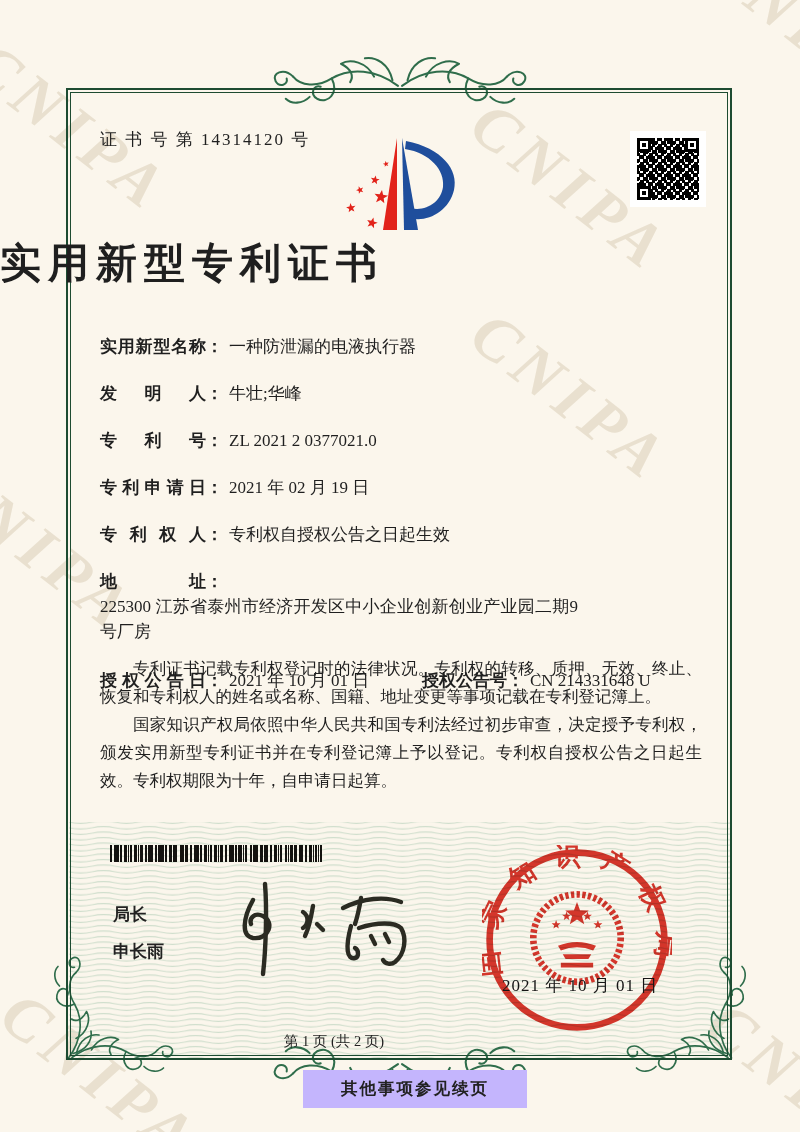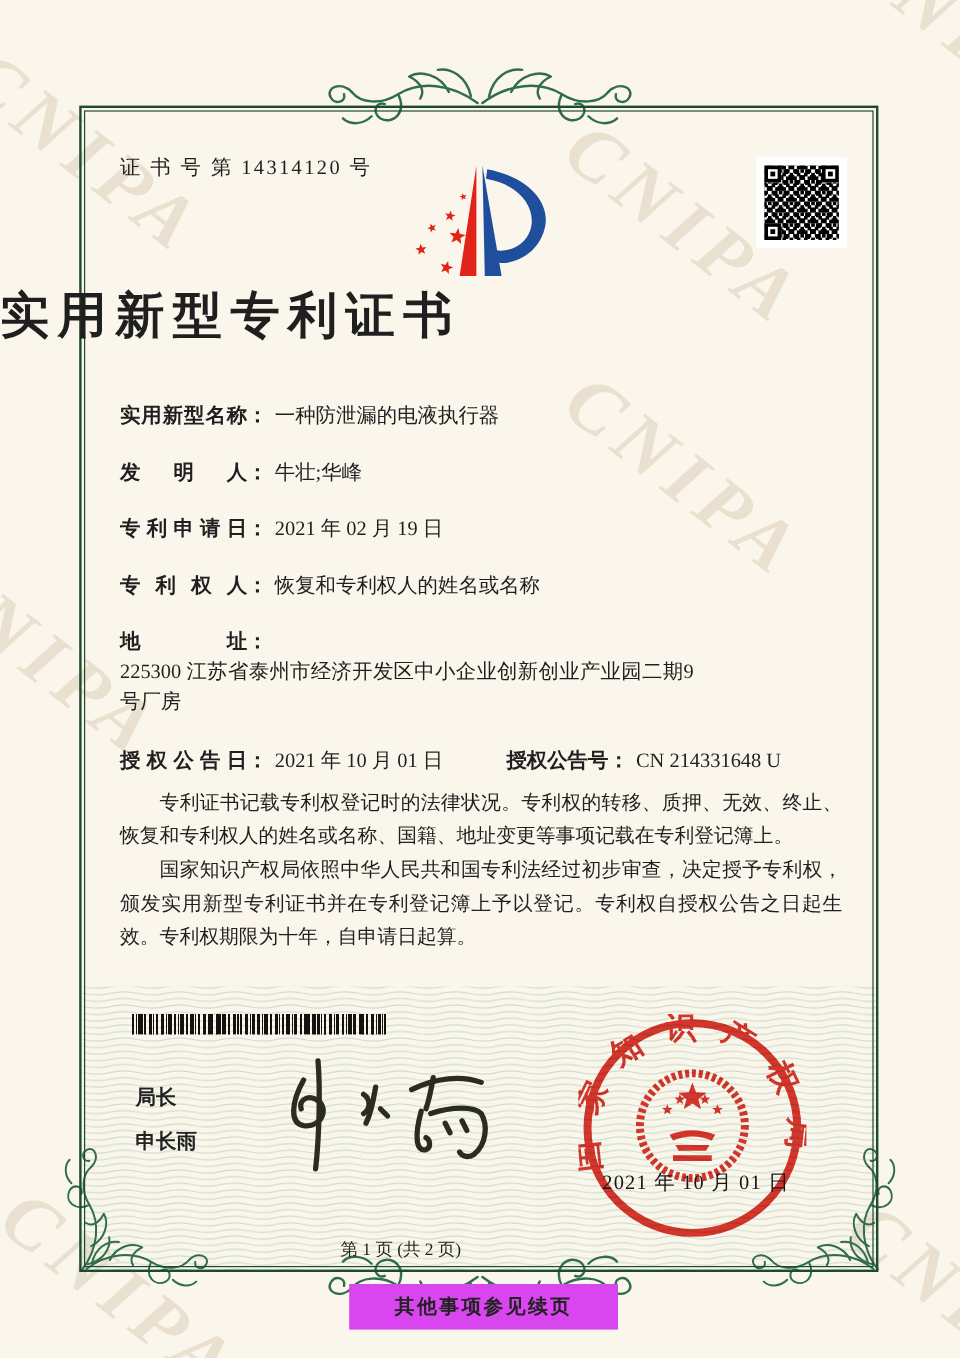--- a/index.html
+++ b/index.html
@@ -72,21 +72,21 @@
   .signature{position:absolute;left:225px;top:878px;z-index:3}
   .sig{fill:none;stroke:#2b2b22;stroke-width:4.4;stroke-linecap:round;stroke-linejoin:round}
   .seal{position:absolute;left:482px;top:845px;z-index:4;mix-blend-mode:multiply;opacity:.93}
   .seal text{font-weight:bold;font-size:27px;letter-spacing:20px;fill:var(--seal-red)}
   .seal .ring{fill:none;stroke:var(--seal-red);stroke-width:7}
   .seal .emb{fill:var(--seal-red)}
   .seal .embring{fill:none;stroke:var(--seal-red);stroke-width:7;stroke-dasharray:3.5 2.5}
   .sealdate{position:absolute;left:490px;top:974px;width:180px;text-align:center;font-size:17px;letter-spacing:1px;color:#151515;z-index:5}
   .pagenote{position:absolute;left:0;top:1032px;width:668px;text-align:center;font-size:14.5px;z-index:3}
   .whitebox{
-    position:absolute;left:291px;top:1070px;width:224px;height:38px;background:#d946ef;
+    position:absolute;left:303px;top:1070px;width:224px;height:38px;background:#c4b5fd;
     z-index:5;display:flex;align-items:center;justify-content:center;
     font-size:16.5px;font-weight:600;letter-spacing:2px;color:#222;
   }
   .logo-red{fill:var(--logo-red)}
   .logo-blue{fill:var(--logo-blue)}
 </style>
 </head>
 <body>
 
 <span class="wm" style="left:-45px;top:90px">CNIPA</span>
@@ -162,24 +162,27 @@
 <div class="title">实用新型专利证书</div>
 
 <div class="fields">
   <div class="row">
     <span class="lab">实用新型名称</span><span class="colon">：</span><span class="val">一种防泄漏的电液执行器</span>
   </div>
   <div class="row">
     <span class="lab">发明人</span><span class="colon">：</span><span class="val">牛壮;华峰</span>
   </div>
   <div class="row">
+    <span class="lab">专利号</span><span class="colon">：</span><span class="val">ZL 2021 2 0377021.0</span>
+  </div>
+  <div class="row">
     <span class="lab">专利申请日</span><span class="colon">：</span><span class="val">2021 年 02 月 19 日</span>
   </div>
   <div class="row">
-    <span class="lab">专利权人</span><span class="colon">：</span><span class="val">恢复和专利权人的姓名或名称</span>
+    <span class="lab">专利权人</span><span class="colon">：</span><span class="val">专利权自授权公告之日起生效</span>
   </div>
   <div class="row">
     <span class="lab">地址</span><span class="colon">：</span><span class="val wrap">225300 江苏省泰州市经济开发区中小企业创新创业产业园二期9号厂房</span>
   </div>
   <div class="row grant">
     <div class="left">
       <span class="lab">授权公告日</span><span class="colon">：</span><span class="val">2021 年 10 月 01 日</span>
     </div>
     <div class="right">
       <span style="font-weight:600">授权公告号</span><span class="colon">：</span><span class="val">CN 214331648 U</span>

